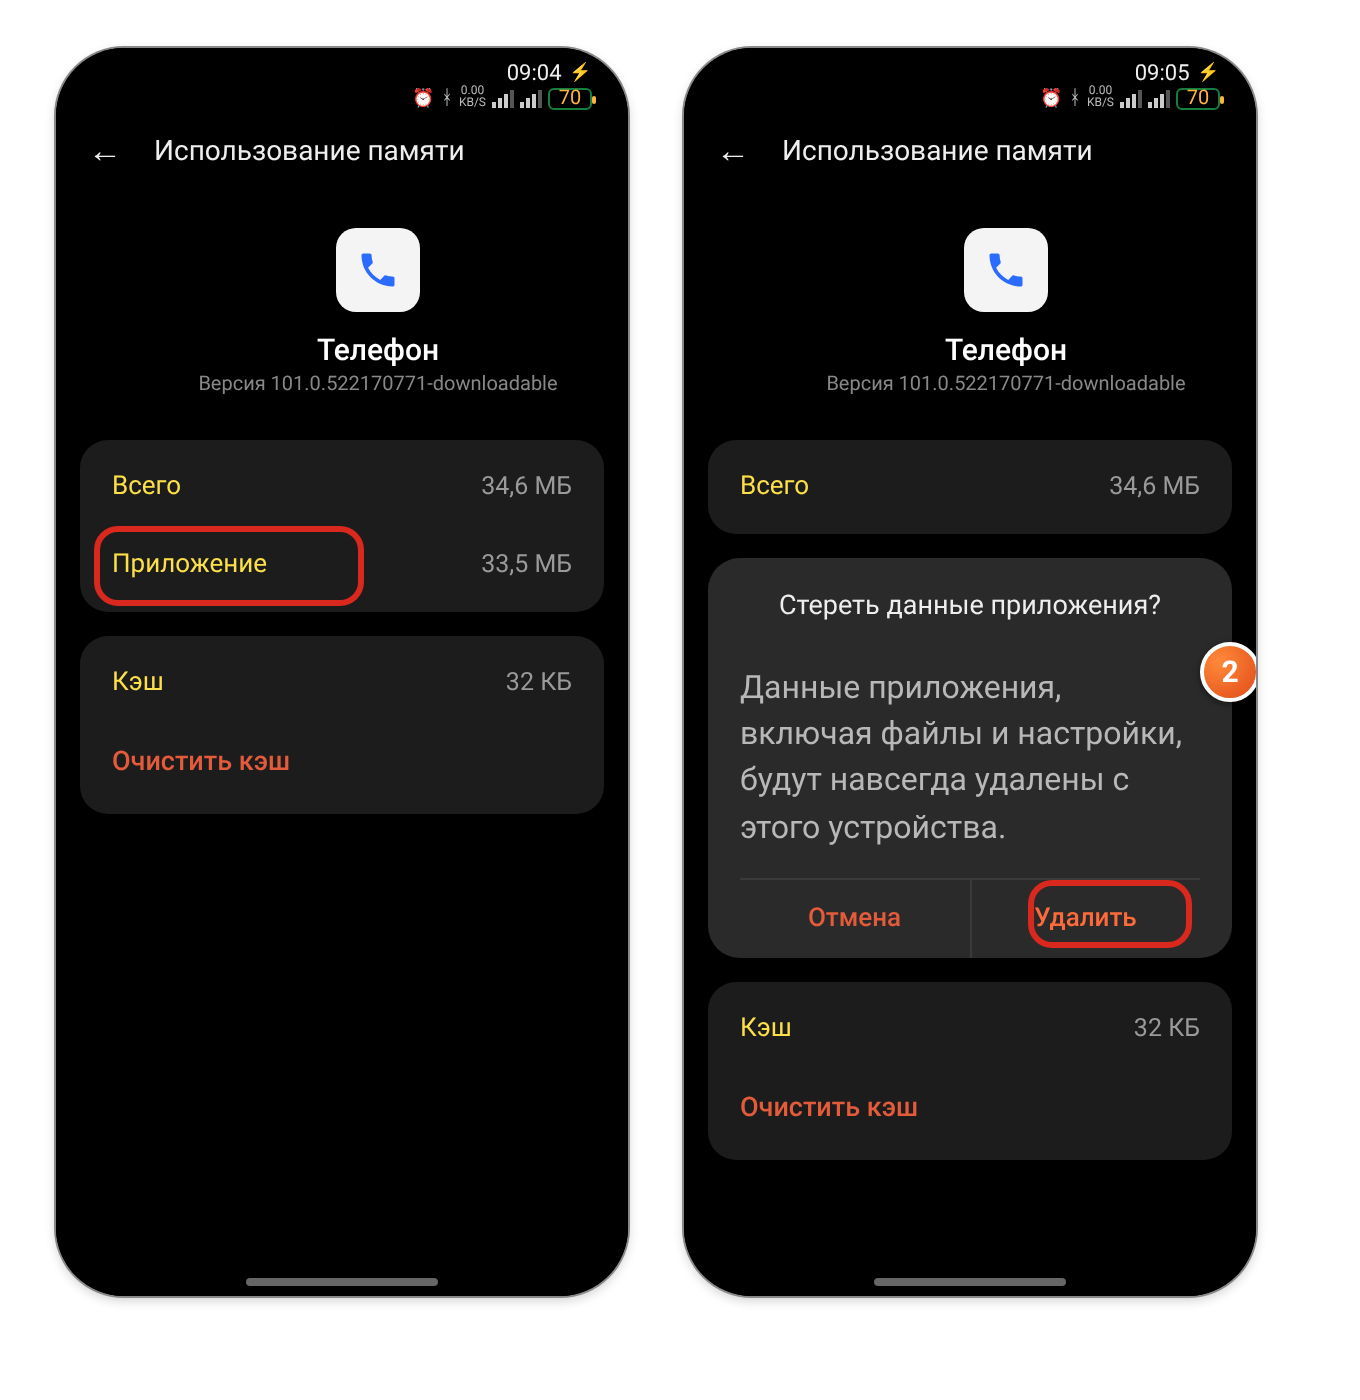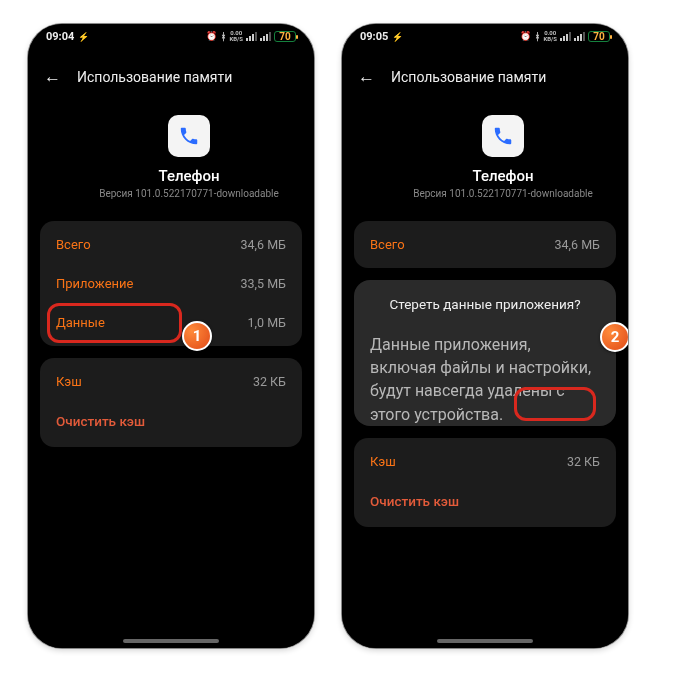--- a/index.html
+++ b/index.html
@@ -31,23 +31,24 @@
     font-size: 12.5px;
     position: relative;
     display: flex;
     flex-direction: column;
   }
   .status-bar {
     height: 28px;
     padding: 6px 18px 0 18px;
     display: flex;
     justify-content: space-between;
-    align-items: flex-start;
+    align-items: flex-end;
     font-size: 11px;
-    font-weight: 700;
+    font-weight: 400;
+    flex-direction: column;
   }
   .status-left { display:flex; align-items:center; gap:4px; }
   .status-right { display:flex; align-items:center; gap:3px; font-size:9px; }
   .slash { color:#ff6a00; font-size:9px; }
   .battery {
     display:inline-flex; align-items:center;
     border:1px solid #15803d; border-radius:3px;
     padding:0 2px; height:11px; width:22px; position:relative;
     font-size:10px; justify-content:center; color:#ffb340;
   }
@@ -93,21 +94,21 @@
     border-radius:14px;
     padding: 4px 0;
     position:relative;
   }
   .row {
     display:flex;
     justify-content:space-between;
     padding:12px 16px;
     font-size:13px;
   }
-  .row .lab { color:#f97316; }
+  .row .lab { color:#fde047; }
   .row .val { color:#9a9a9a; font-size:12.5px; }
   .action-row {
     padding:12px 16px 14px 16px;
     font-size:13.5px;
     color:#e35b3a;
     font-weight:500;
   }
 
   .highlight {
     position:absolute;
@@ -216,24 +217,20 @@
 
     <div class="card" style="position:relative;">
       <div class="row">
         <span class="lab">Всего</span>
         <span class="val">34,6 МБ</span>
       </div>
       <div class="row">
         <span class="lab">Приложение</span>
         <span class="val">33,5 МБ</span>
       </div>
-      <div class="row">
-        <span class="lab">Данные</span>
-        <span class="val">1,0 МБ</span>
-      </div>
       <div class="highlight hl1"></div>
       <div class="step-badge b1" style="top:100px; right:90px;">1</div>
     </div>
 
     <div class="card">
       <div class="row">
         <span class="lab">Кэш</span>
         <span class="val">32 КБ</span>
       </div>
       <div class="action-row">Очистить кэш</div>
@@ -293,20 +290,24 @@
     <div class="card">
       <div class="row">
         <span class="lab">Всего</span>
         <span class="val">34,6 МБ</span>
       </div>
     </div>
 
     <div class="dialog">
       <div class="dialog-title">Стереть данные приложения?</div>
       <div class="dialog-text">Данные приложения, включая файлы и настройки, будут навсегда удалены с этого устройства.</div>
+      <div class="dialog-buttons">
+        <div class="btn-cancel">Отмена</div>
+        <div class="btn-confirm">Удалить</div>
+      </div>
       <div class="highlight" style="right:20px; bottom:5px; width:82px; height:34px;"></div>
       <div class="step-badge" style="top:42px; right:-14px;">2</div>
     </div>
 
     <div class="card">
       <div class="row">
         <span class="lab">Кэш</span>
         <span class="val">32 КБ</span>
       </div>
       <div class="action-row">Очистить кэш</div>

